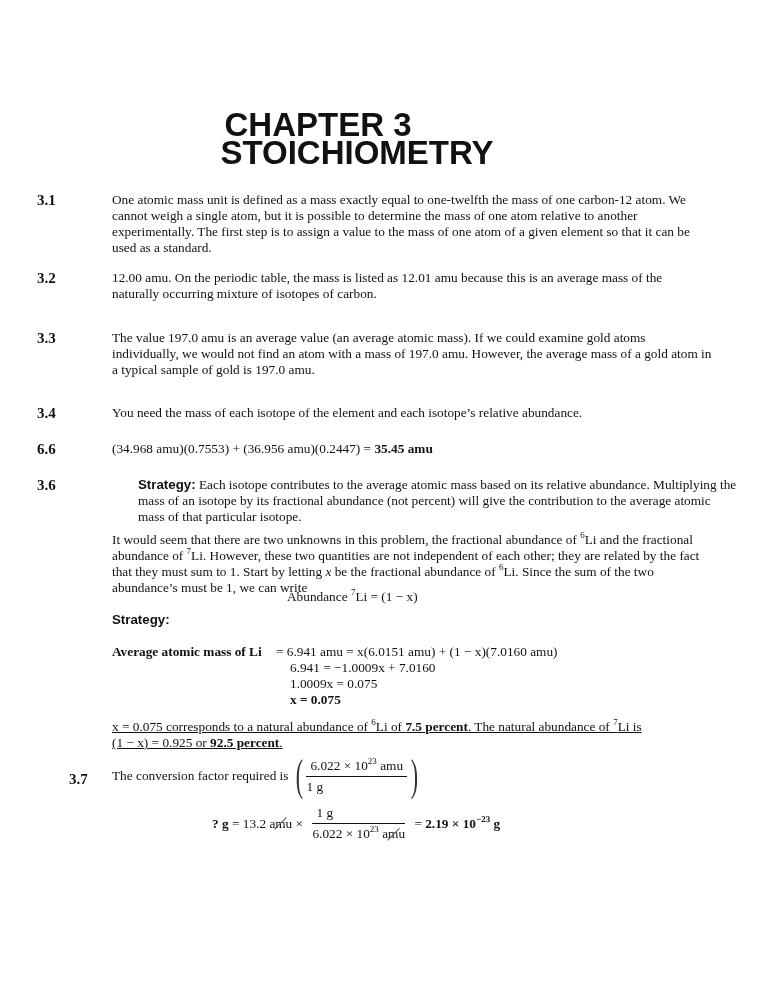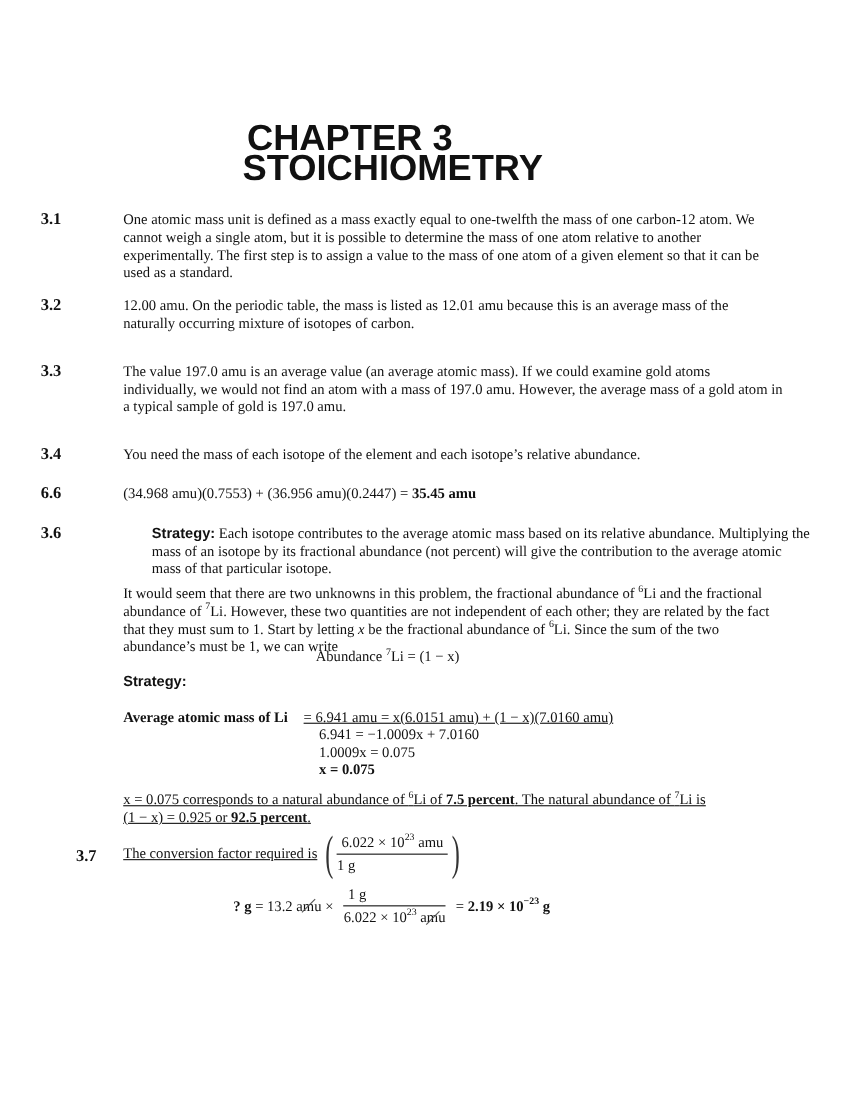--- a/index.html
+++ b/index.html
@@ -50,30 +50,30 @@
   <span class="sans-bold">Strategy:</span>
   <span>Each isotope contributes to the average atomic mass based on its relative abundance. Multiplying the mass of an isotope by its fractional abundance (not percent) will give the contribution to the average atomic mass of that particular isotope.</span>
 </div>
 <div class="para" style="top:532px;"><span>It would seem that there are two unknowns in this problem, the fractional abundance of </span><sup>6</sup><span>Li and the fractional abundance of </span><sup>7</sup><span>Li.  However, these two quantities are not independent of each other; they are related by the fact that they must sum to 1.  Start by letting </span><span class="i">x</span><span> be the fractional abundance of </span><sup>6</sup><span>Li.  Since the sum of the two abundance’s must be 1, we can write</span></div>
 
 <div class="abs" style="left:287px; top:589px;"><span>Abundance </span><sup>7</sup><span>Li  =  (1 − x)</span></div>
 
 <div class="abs sans-bold" style="left:112px; top:612px;">Strategy:</div>
 
 <div class="abs b" style="left:112px; top:644px;">Average atomic mass of Li</div>
-<div class="abs" style="left:276px; top:644px;text-decoration:underline;">=  6.941 amu  =  x(6.0151 amu) + (1 − x)(7.0160 amu)</div>
+<div class="abs" style="left:276px; top:644px;">=  6.941 amu  =  x(6.0151 amu) + (1 − x)(7.0160 amu)</div>
 <div class="abs" style="left:290px; top:660px;">6.941  =  −1.0009x + 7.0160</div>
 <div class="abs" style="left:290px; top:676px;text-align:right;">1.0009x  =  0.075</div>
 <div class="abs b" style="left:290px; top:692px;">x  =  0.075</div>
 
 <div class="para" style="top:719px;text-decoration:underline;"><span>x = 0.075 corresponds to a natural abundance of </span><sup>6</sup><span>Li of </span><span class="b">7.5 percent</span><span>.  The natural abundance of </span><sup>7</sup><span>Li is</span><br><span>(1 − x) = 0.925 or </span><span class="b">92.5 percent</span><span>.</span></div>
 
 <div class="num" style="top:771px;margin-left:32px;">3.7</div>
 <div class="abs" style="left:112px; top:754px;">
-  <span style="display:inline-block; vertical-align:middle;text-decoration:underline;">The conversion factor required is</span>
+  <span style="display:inline-block; vertical-align:middle;">The conversion factor required is</span>
   <span class="paren">(</span><span class="frac"><span class="top"><span>6.022 × 10</span><sup>23</sup><span> amu</span></span><span class="bot">1 g</span></span><span class="paren">)</span>
 </div>
 
 <div class="abs" style="left:212px; top:805px;">
   <span style="display:inline-block; vertical-align:middle;"><span class="b">? g</span><span>  =  13.2 </span><span class="strike">amu</span><span> ×</span></span>
   <span class="frac" style="margin:0 6px;"><span class="top">1 g</span><span class="bot"><span>6.022 × 10</span><sup>23</sup> <span class="strike">amu</span></span></span>
   <span style="display:inline-block; vertical-align:middle;"><span>=  </span><span class="b">2.19 × 10</span><sup class="b">−23</sup><span class="b"> g</span></span>
 </div>
 
 </body></html>

